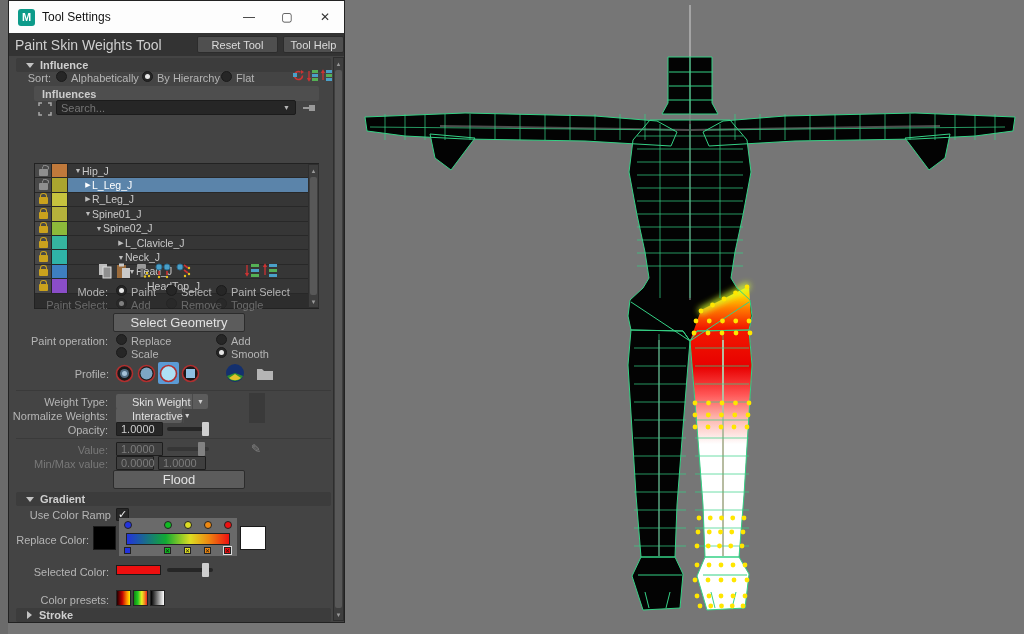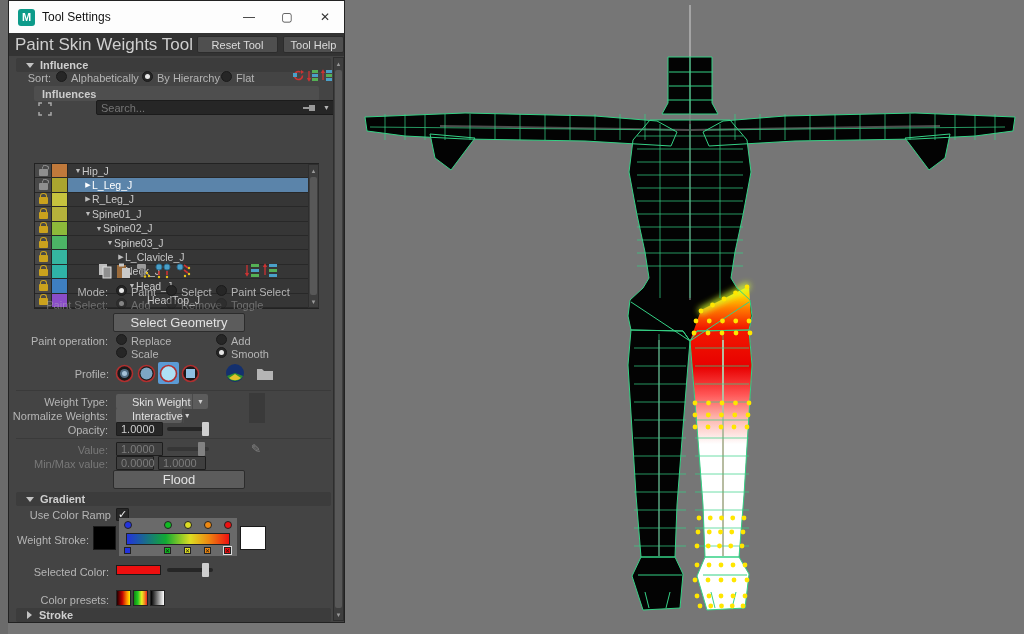--- a/index.html
+++ b/index.html
@@ -13,21 +13,21 @@
   #titlebar{height:32px;background:#fdfdfd;color:#111;display:flex;align-items:center;flex:0 0 auto;}
   #maya-icon{width:17px;height:17px;margin:0 7px 0 9px;border-radius:3px;background:#0d9b8a;
     color:#fff;font-weight:bold;font-size:11px;display:flex;align-items:center;justify-content:center;}
   #titlebar .title{font-size:12px;color:#111;}
   #win-controls{margin-left:auto;display:flex;height:100%;}
   .win-btn{width:38px;height:100%;display:flex;align-items:center;justify-content:center;
     color:#333;font-size:12px;cursor:default;}
   
   #tool-header{height:23px;background:#333333;display:flex;align-items:center;flex:0 0 auto;
     padding-left:6px;position:relative;}
-  #tool-header .tname{color:#cfcfcf;font-size:17px;}
+  #tool-header .tname{color:#cfcfcf;font-size:14px;}
   .hdr-btn{position:absolute;top:3px;height:17px;background:#4f4f4f;border:1px solid #2c2c2c;
     border-radius:2px;color:#dcdcdc;font-size:11px;display:flex;align-items:center;justify-content:center;}
   #reset-btn{left:188px;width:81px;} #help-btn{left:274px;width:61px;}
   
   #settings{position:relative;flex:1;background:#444444;overflow:hidden;}
   .frame-hdr{position:absolute;left:7px;width:315px;height:14px;background:#3c3c3c;border-radius:2px;
     display:flex;align-items:center;color:#cfcfcf;font-weight:bold;font-size:11px;}
   .tri-d{width:0;height:0;border-left:4px solid transparent;border-right:4px solid transparent;
     border-top:5px solid #c3c3c3;margin:0 6px 0 10px;}
   .tri-r{width:0;height:0;border-top:4px solid transparent;border-bottom:4px solid transparent;
@@ -156,21 +156,21 @@
 
     <div id="inf-header" style="top:30px;">
       <span>Influences</span>
     </div>
 
     <div class="ico" style="left:28px;top:45px;width:15px;height:15px;">
       <svg width="14" height="14">
           <path d="M1,4 V1 H4 M10,1 H13 V4 M13,10 V13 H10 M4,13 H1 V10" stroke="#a8a8a8" stroke-width="1.5" fill="none"></path>
         </svg>
     </div>
-    <div id="search-wrap" style="top:44px;margin-left:40px;">
+    <div id="search-wrap" style="top:44px;">
       <input placeholder="Search..." style="">
       <span style="color:#b5b5b5;font-size:7px;padding:0 5px;">▼</span>
     </div>
     <div class="ico" style="left:292px;top:45px;width:15px;height:13px;">
       <svg width="14" height="12">
           <rect x="7" y="3" width="6" height="6" fill="#9a9a9a"></rect>
           <rect x="1" y="5" width="6" height="2" fill="#9a9a9a"></rect>
         </svg>
     </div>
 
@@ -207,28 +207,20 @@
         <span class="tarrow" style="margin-left:16px;">▼</span>
         <span>Spine01_J</span>
       </div>
       <div class="trow">
         <div class="lockcell">
             <span class="lock"></span>
           </div>
         <div class="swcell" style="background: rgb(141, 185, 58);"></div>
         <span class="tarrow" style="margin-left:27px;">▼</span>
         <span>Spine02_J</span>
-      </div>
-      <div class="trow">
-        <div class="lockcell">
-            <span class="lock"></span>
-          </div>
-        <div class="swcell" style="background: rgb(76, 181, 102);"></div>
-        <span class="tarrow" style="margin-left:38px;">▼</span>
-        <span>Spine03_J</span>
       </div>
       <div class="trow">
         <div class="lockcell">
             <span class="lock"></span>
           </div>
         <div class="swcell" style="background: rgb(53, 181, 160);"></div>
         <span class="tarrow" style="margin-left:49px;">▶</span>
         <span>L_Clavicle_J</span>
       </div>
       <div class="trow">
@@ -423,21 +415,21 @@
     <div class="pushbtn" style="left:104px;top:414px;width:132px;height:19px;">Flood</div>
 
     <div class="frame-hdr" style="top:436px;">
       <span class="tri-d"></span>
       <span>Gradient</span>
     </div>
 
     <span class="flabel" style="left:14px;top:453px;width:88px;">Use Color Ramp</span>
     <div class="checkbox" style="left:107px;top:452px;">✓</div>
 
-    <span class="flabel" style="left:0px;top:478px;width:80px;">Weight Stroke:</span>
+    <span class="flabel" style="left:0px;top:478px;width:80px;">Replace Color:</span>
     <div class="abs" style="left: 84px; top: 470px; width: 23px; height: 24px; border: 1px solid rgb(26, 26, 26); background: rgb(0, 0, 0);"></div>
     <div id="ramp-panel" style="top:462px;">
       <span class="rdot" style="left: 5px; background: rgb(34, 51, 221);"></span>
       <span class="rdot" style="left: 45px; background: rgb(17, 187, 34);"></span>
       <span class="rdot" style="left: 65px; background: rgb(221, 221, 34);"></span>
       <span class="rdot" style="left: 85px; background: rgb(238, 136, 17);"></span>
       <span class="rdot" style="left: 105px; background: rgb(238, 17, 17);"></span>
       <div id="ramp-bar"></div>
       <span class="rsq" style="left: 5px; background: rgb(34, 51, 221);"></span>
       <span class="rsq" style="left: 45px; background: rgb(17, 187, 34);">✕</span>

